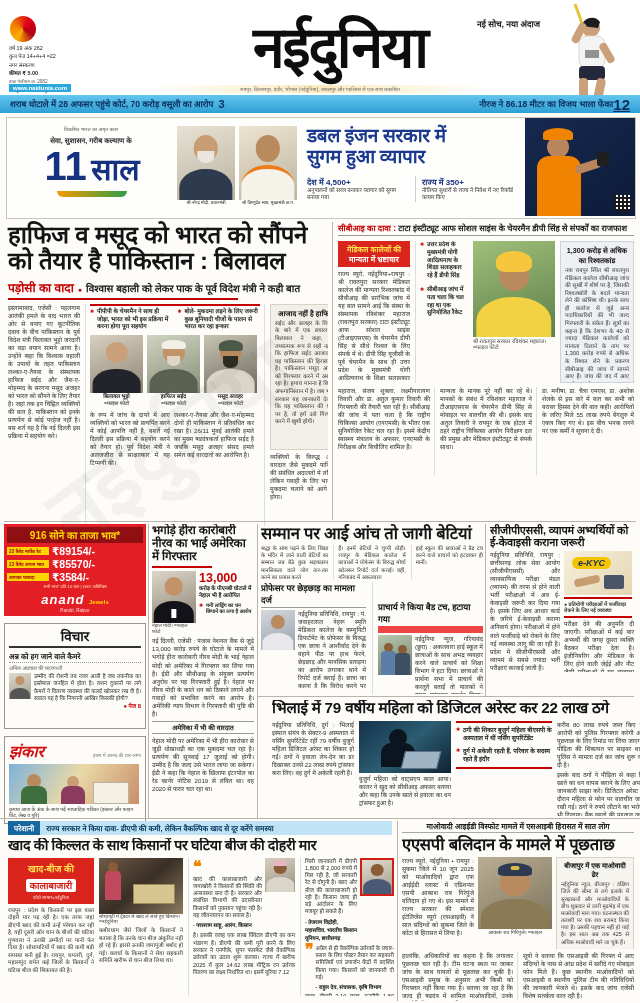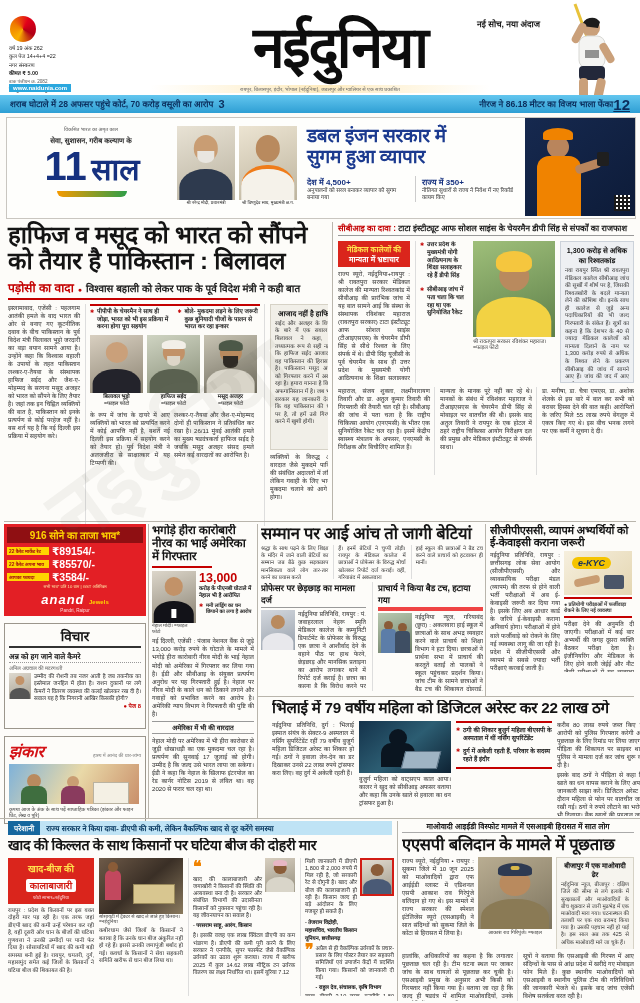--- a/index.html
+++ b/index.html
@@ -319,21 +319,21 @@
         <div style="font-size:8.6px;font-weight:bold;border-bottom:1px solid #999;padding-bottom:1px;">प्रोफेसर पर छेड़छाड़ का मामला दर्ज</div>
         <div style="display:flex;gap:3px;margin-top:2px;">
           <div class="photo" style="width:34px;height:40px;flex:none;background:linear-gradient(160deg,#d4d8de,#97a0ab);">
             <div class="head" style="background:#b98a5e;"></div>
               <div class="torso" style="background:#e8e8ec;"></div>
           </div>
           <div class="body-sm" style="height:78px;overflow:hidden;">नईदुनिया प्रतिनिधि, रायपुर : पं. जवाहरलाल नेहरू स्मृति मेडिकल कालेज के कम्युनिटी डिपार्टमेंट के प्रोफेसर के विरुद्ध एक छात्रा ने आशीर्वाद देने के बहाने पीठ पर हाथ फेरने, छेड़छाड़ और मानसिक प्रताड़ना का आरोप लगाकर थाने में रिपोर्ट दर्ज कराई है। छात्रा का कहना है कि विरोध करने पर प्रैक्टिकल में फेल करने की धमकी दी गई। अन्य छात्राओं ने भी आपबीती सुनाई है।</div>
         </div>
       </div>
       <div style="flex:1;border-left:1px solid #ddd;padding-left:5px;">
-        <div style="font-size:8.6px;font-weight:bold;border-bottom:4px solid #ef4444;padding-bottom:1px;">प्राचार्य ने किया बैड टच, हटाया गया</div>
+        <div style="font-size:8.6px;font-weight:bold;border-bottom:7px solid #ef4444;padding-bottom:1px;margin-top:19px;">प्राचार्य ने किया बैड टच, हटाया गया</div>
         <div style="display:flex;gap:3px;margin-top:2px;">
           <div class="photo" style="width:34px;height:40px;flex:none;background:linear-gradient(160deg,#b9c9b0,#6d7d68);">
             <div class="abs" style="left:6px;top:8px;width:9px;height:9px;border-radius:50%;background:#8a5c38;"></div>
             <div class="abs" style="left:3px;top:16px;width:15px;height:24px;background:#5c7da8;border-radius:4px 4px 0 0;"></div>
             <div class="abs" style="left:20px;top:10px;width:9px;height:9px;border-radius:50%;background:#8a5c38;"></div>
             <div class="abs" style="left:17px;top:18px;width:15px;height:22px;background:#3e4e63;border-radius:4px 4px 0 0;"></div>
           </div>
           <div class="body-sm" style="height:78px;overflow:hidden;">नईदुनिया न्यूज, गरियाबंद (छुरा) : अकलवारा हाई स्कूल में छात्राओं के साथ अभद्र व्यवहार करने वाले प्राचार्य को शिक्षा विभाग ने हटा दिया। छात्राओं ने प्रार्थना सभा में प्राचार्य की करतूतें बताईं तो पालकों ने स्कूल पहुंचकर प्रदर्शन किया। जांच टीम के सामने छात्राओं ने बैड टच की शिकायत दोहराई, जिसके बाद प्राचार्य को हटाया गया।</div>
         </div>
       </div>

